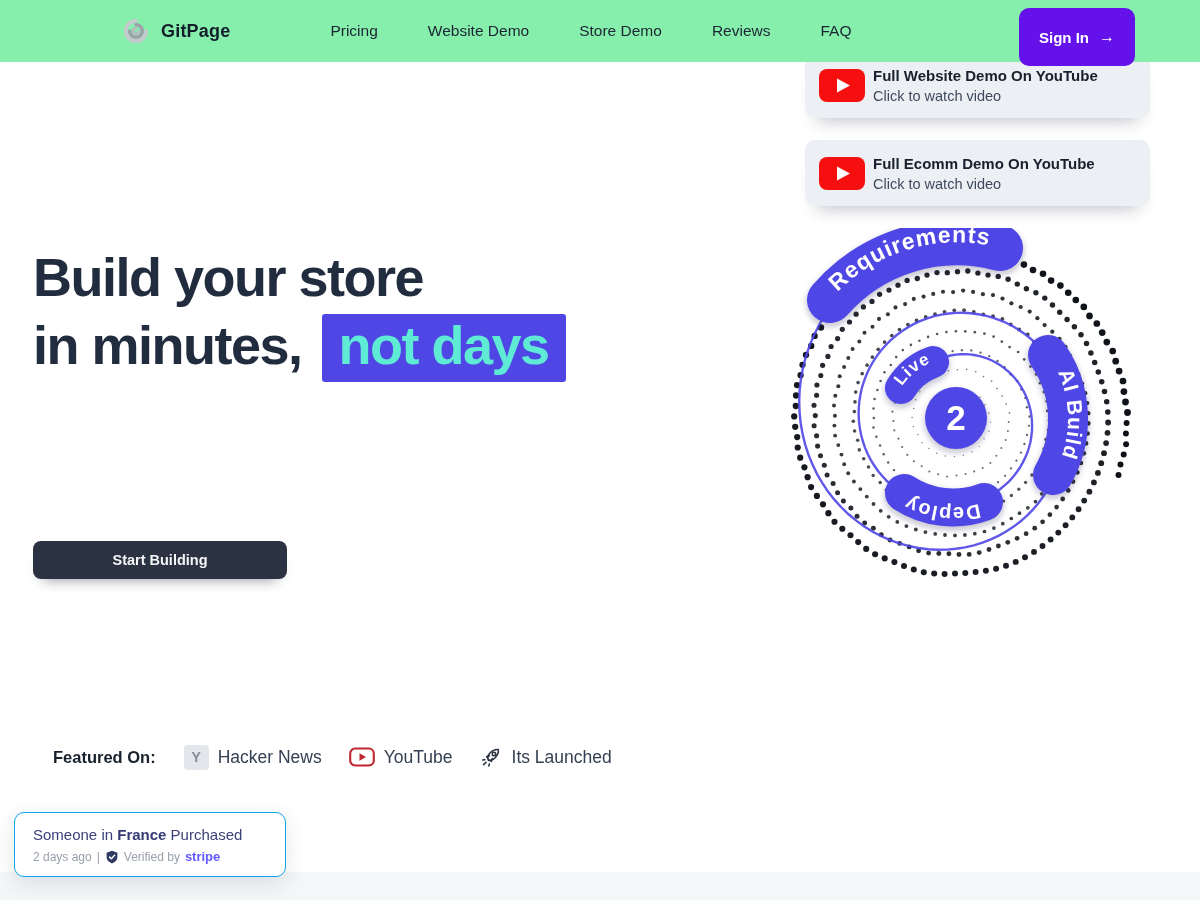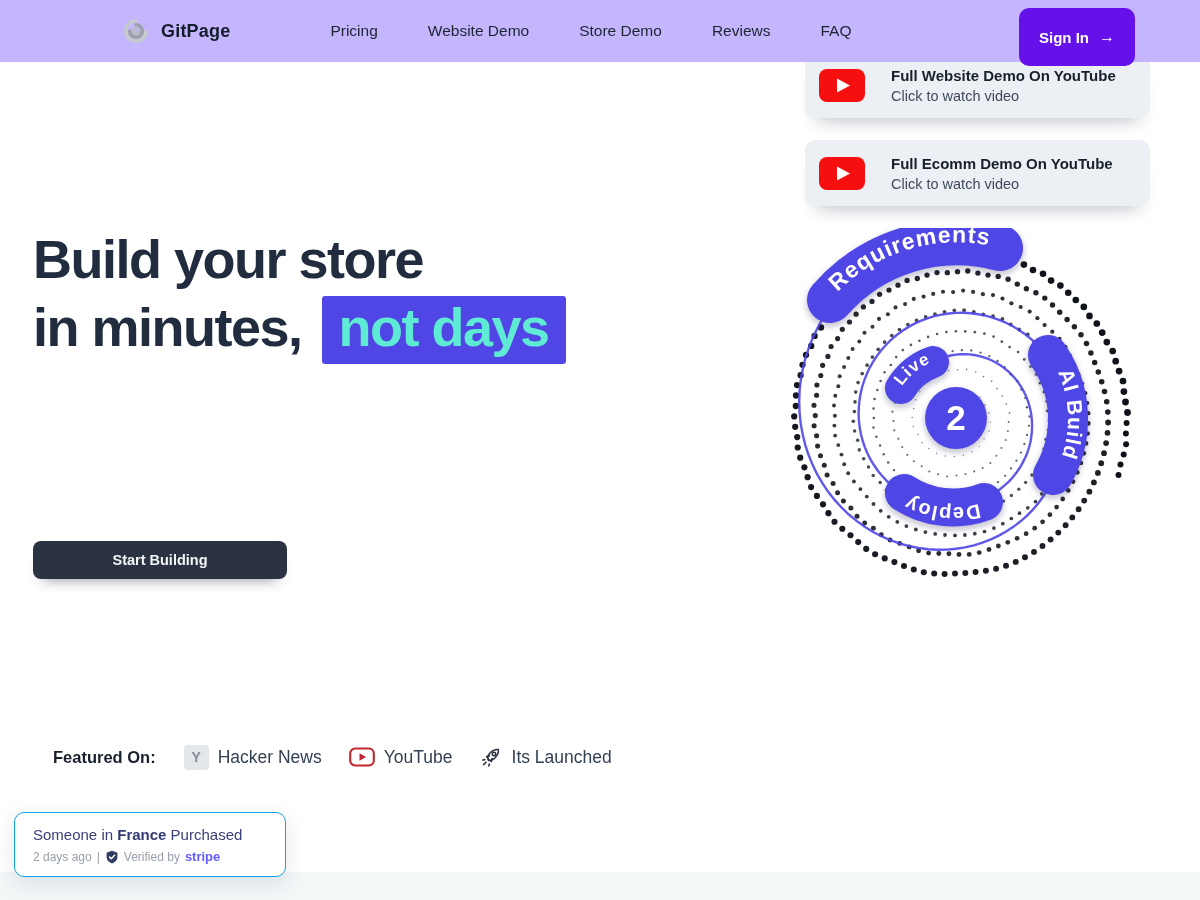--- a/index.html
+++ b/index.html
@@ -1,41 +1,41 @@
 <!DOCTYPE html>
 <html><head>
 <meta charset="utf-8">
 <style>
   * { margin:0; padding:0; box-sizing:border-box; }
   html,body { background:#fff; }
   body { font-family:"Liberation Sans", sans-serif; }
   .page { position:relative; width:1200px; height:900px; overflow:hidden; background:#ffffff; }
 
   
-  .header { position:absolute; left:0; top:0; width:1200px; height:62px; background:#c4b5fd;
+  .header { position:absolute; left:0; top:0; width:1200px; height:62px; background:#86efac;
             display:flex; align-items:center; padding:0 65px 0 123px; z-index:5; }
   .brand { display:flex; align-items:center; gap:12px; cursor:pointer; }
   .brand-name { font-size:18px; font-weight:700; color:#131c2b; letter-spacing:.2px; }
   .nav { display:flex; gap:50px; margin-left:100px; }
   .nav a { font-size:15.5px; color:#1c2433; text-decoration:none; font-weight:500; cursor:pointer; }
   .signin { margin-left:auto; align-self:flex-start; margin-top:8px; height:58px; padding:0 20px;
             background:#6412e9; color:#fff; border:none; border-radius:10px; font-size:15px; font-weight:700;
             display:flex; align-items:center; gap:10px; cursor:pointer; font-family:inherit; }
   .signin .arr { font-size:16px; font-weight:400; }
 
   
   .vcard { position:absolute; left:805px; width:345px; height:66px; background:#eceff3; border-radius:10px;
-           display:flex; align-items:center; gap:26px; padding:0 14px; cursor:pointer; z-index:4;
+           display:flex; align-items:center; gap:8px; padding:0 14px; cursor:pointer; z-index:4;
            box-shadow:0 14px 18px -12px rgba(15,23,42,.28); }
   .vcard .yt { flex:0 0 auto; display:flex; }
   .vt { font-size:15px; font-weight:700; color:#17202c; margin-bottom:4px; }
   .vs { font-size:14.5px; color:#3e4a5c; }
 
   
-  .h1 { position:absolute; left:33px; top:225px; font-size:54px; line-height:68px; font-weight:700;
+  .h1 { position:absolute; left:33px; top:243px; font-size:54px; line-height:68px; font-weight:700;
         color:#222c3f; letter-spacing:-1.5px; z-index:2; }
   .hl { display:inline-block; background:#4f46e5; color:#5eead4; padding:0 17px 6px; margin-left:20px;
         border-radius:3px; line-height:62px; }
   .desc { position:absolute; left:33px; top:428px; width:620px; font-size:17.5px; line-height:29px;
           color:#4a5568; }
   .cta { position:absolute; left:33px; top:541px; width:254px; height:38px; background:#2b3342; color:#f3f5f7;
          border:none; border-radius:8px; font-size:14.5px; font-weight:700; cursor:pointer; font-family:inherit;
          box-shadow:0 10px 14px -10px rgba(15,23,42,.5); }
 
   

